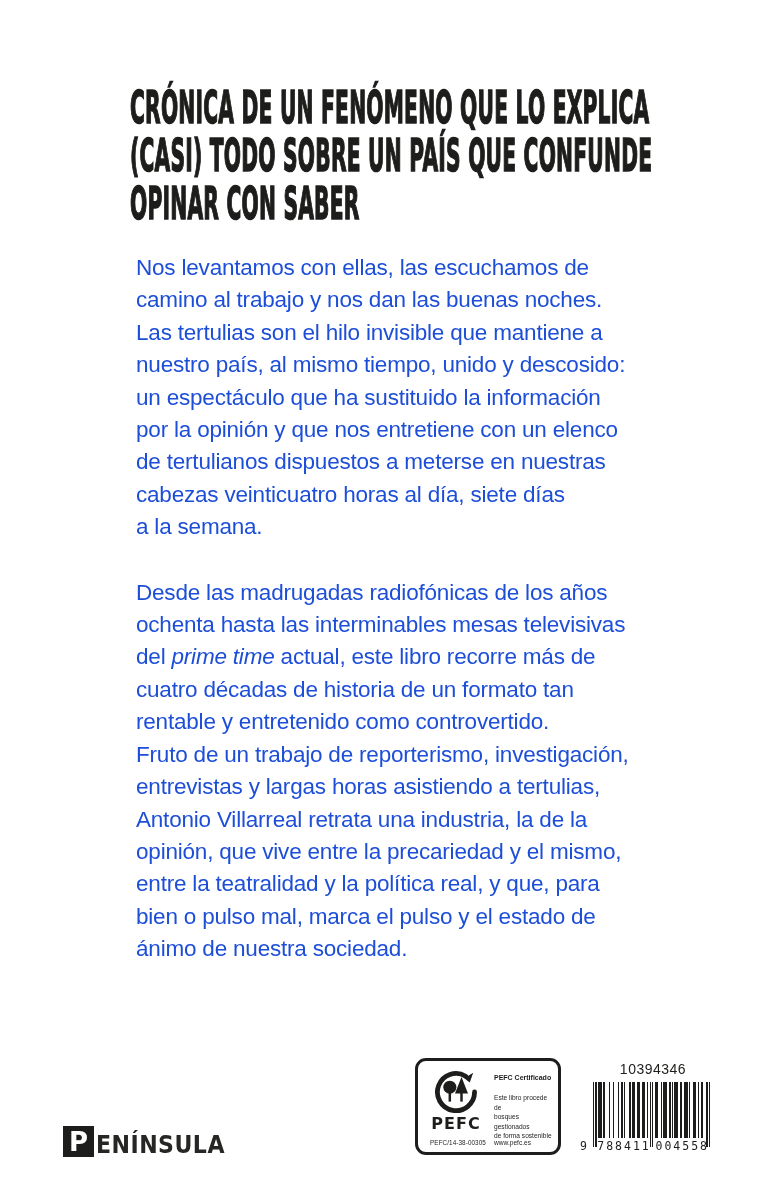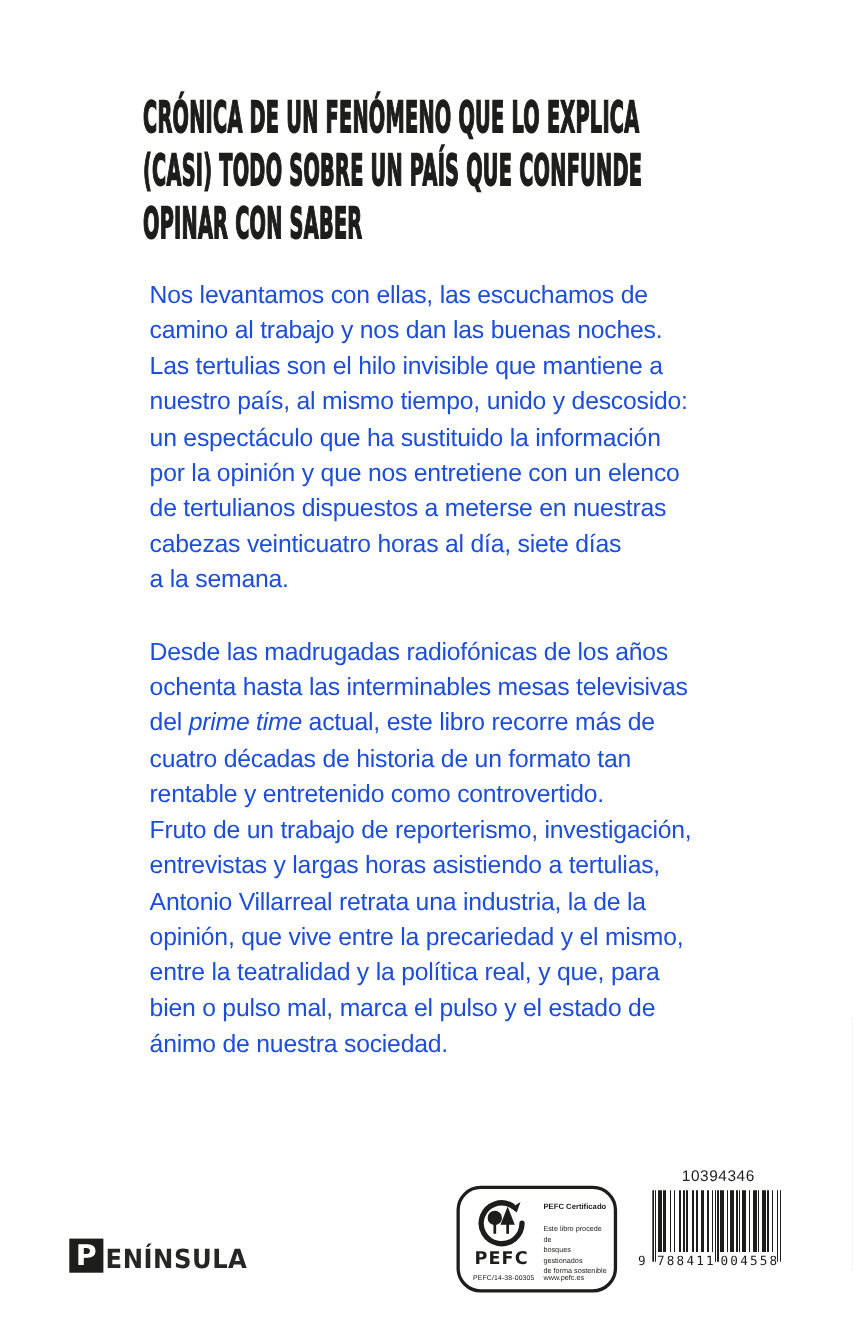--- a/index.html
+++ b/index.html
@@ -9,21 +9,21 @@
     font-family:"Liberation Sans",sans-serif;
   }
   .abs{position:absolute;}
 
   
   #headline{
     left:130px;top:84px;width:600px;
     color:#1d1d1b;
     font-family:"DejaVu Sans",sans-serif;
     font-weight:bold;
-    font-size:39px;line-height:48px;
+    font-size:45px;line-height:48px;
     letter-spacing:0.5px;
     -webkit-text-stroke:1.6px #1d1d1b;
   }
   #headline .line{
     white-space:nowrap;
     transform:scaleX(0.45);
     transform-origin:left center;
   }
 
   
@@ -49,23 +49,22 @@
   }
   #publisher .p-rest{
     color:#262625;font-family:"DejaVu Sans",sans-serif;font-weight:bold;
     font-size:24px;line-height:24px;letter-spacing:0.5px;margin-left:2px;
     transform:scaleX(0.92);transform-origin:left bottom;
   }
 
   
   #pefc-box{
     left:415px;top:1058px;width:146px;height:97px;box-sizing:border-box;
-    background:#ffffff;border:3px solid #1d1d1b;border-radius:22px;
+    background:#ffffff;border:3px solid #1d1d1b;border-radius:11px;
     color:#1d1d1b;
-    margin-top:20px;
   }
   #pefc-symbol{position:absolute;left:16px;top:9px;width:44px;height:44px;}
   #pefc-acronym{
     position:absolute;left:0px;top:53px;width:76px;text-align:center;
     font-family:"DejaVu Sans",sans-serif;font-weight:bold;font-size:16px;letter-spacing:1px;
   }
   #pefc-code{
     position:absolute;left:0px;top:78px;width:80px;text-align:center;
     font-size:6.3px;letter-spacing:0.1px;
   }
@@ -87,21 +86,21 @@
     left:593px;top:1061px;width:120px;text-align:center;
     font-size:14px;color:#1d1d1b;letter-spacing:0.5px;
   }
   #ean-svg{position:absolute;left:593px;top:1082px;}
   .ean-digit{
     position:absolute;top:1139px;
     font-family:"DejaVu Sans Mono",monospace;font-size:11.5px;color:#1d1d1b;
   }
   #ean-first{left:580px;}
   #ean-left{left:597px;width:54px;text-align:center;letter-spacing:2px;}
-  #ean-right{left:655px;width:54px;text-align:left;letter-spacing:2px;}
+  #ean-right{left:655px;width:54px;text-align:right;letter-spacing:2px;}
 </style>
 </head>
 <body>
 
 <div id="page">
 
   <div id="headline" class="abs">
       <div class="line"><span>CRÓNICA DE UN FENÓMENO QUE LO EXPLICA</span></div>
       <div class="line"><span>(CASI) TODO SOBRE UN PAÍS QUE CONFUNDE</span></div>
       <div class="line"><span>OPINAR CON SABER</span></div>

